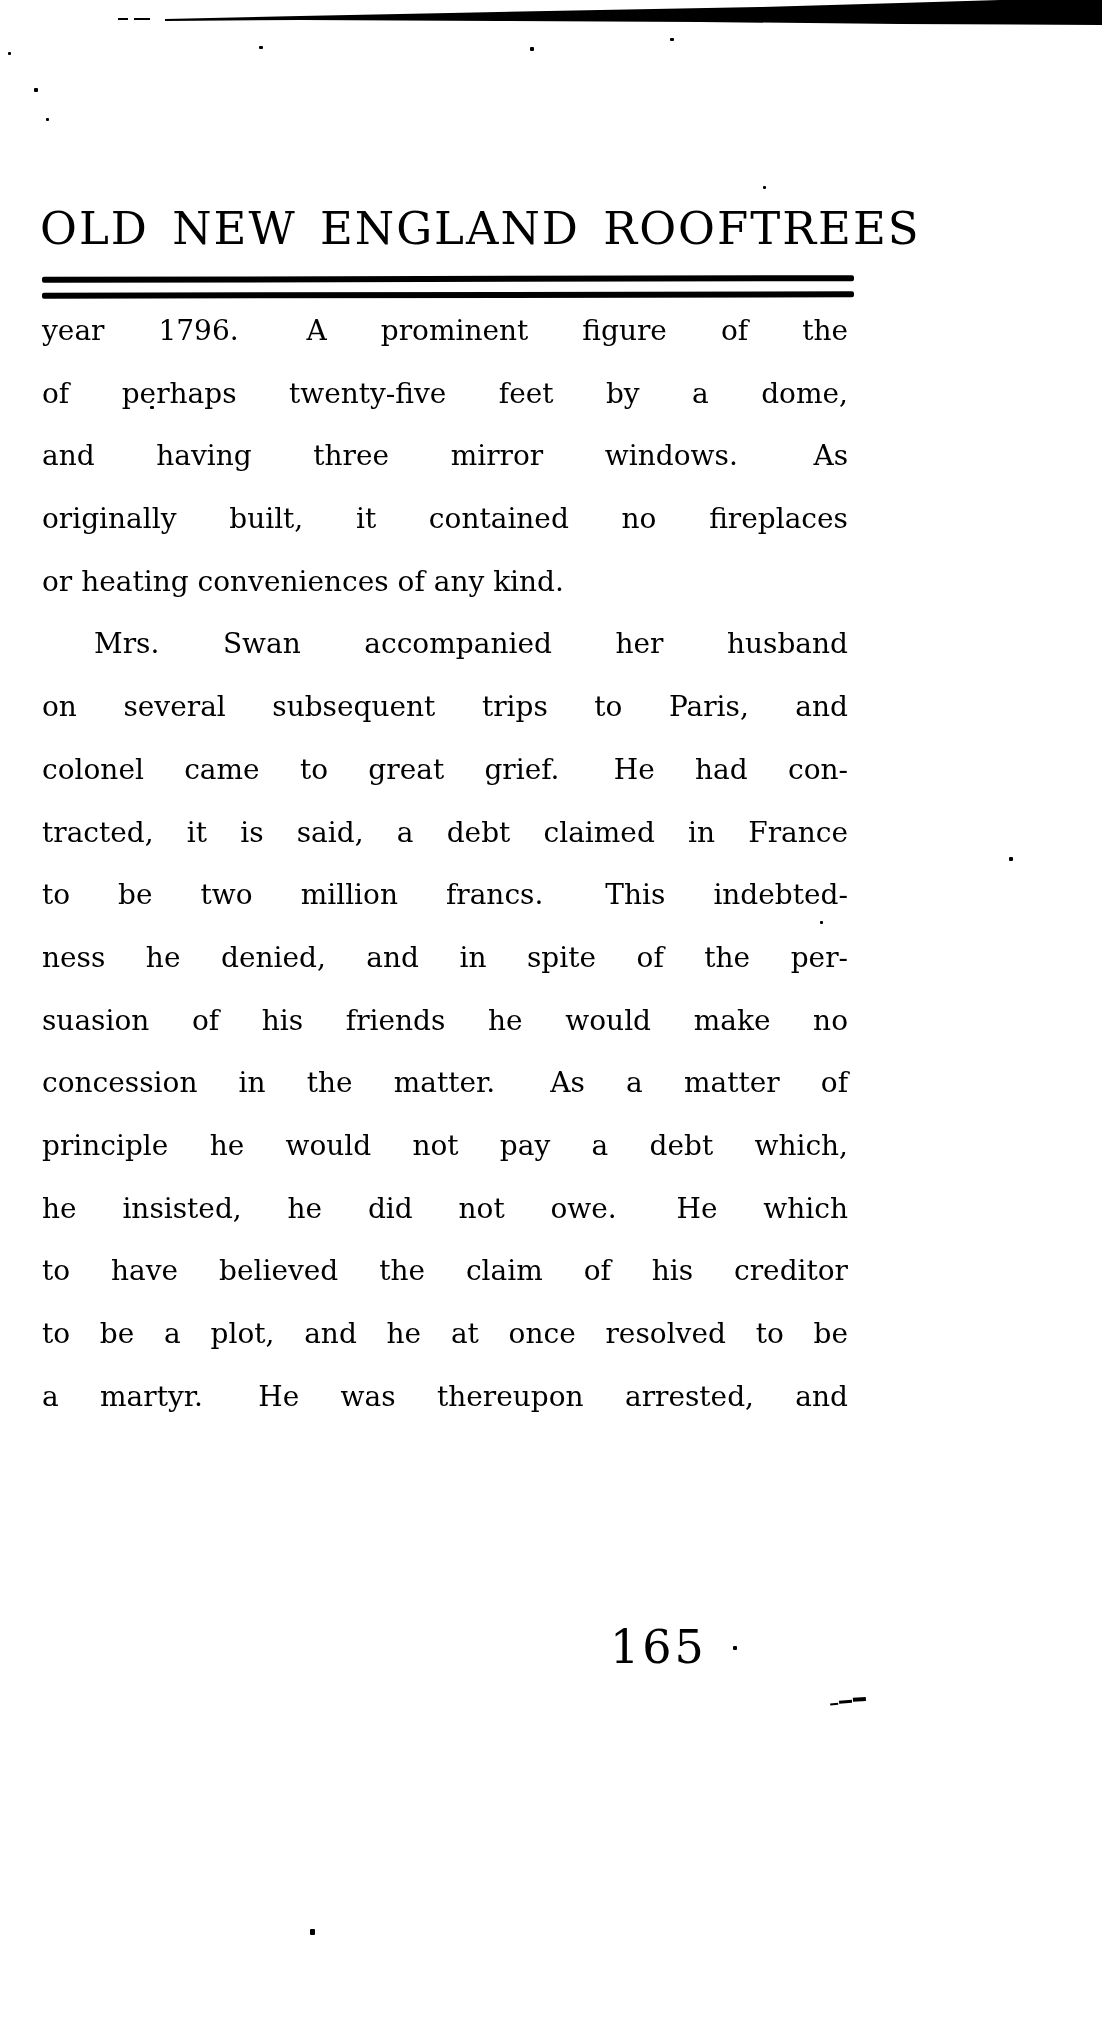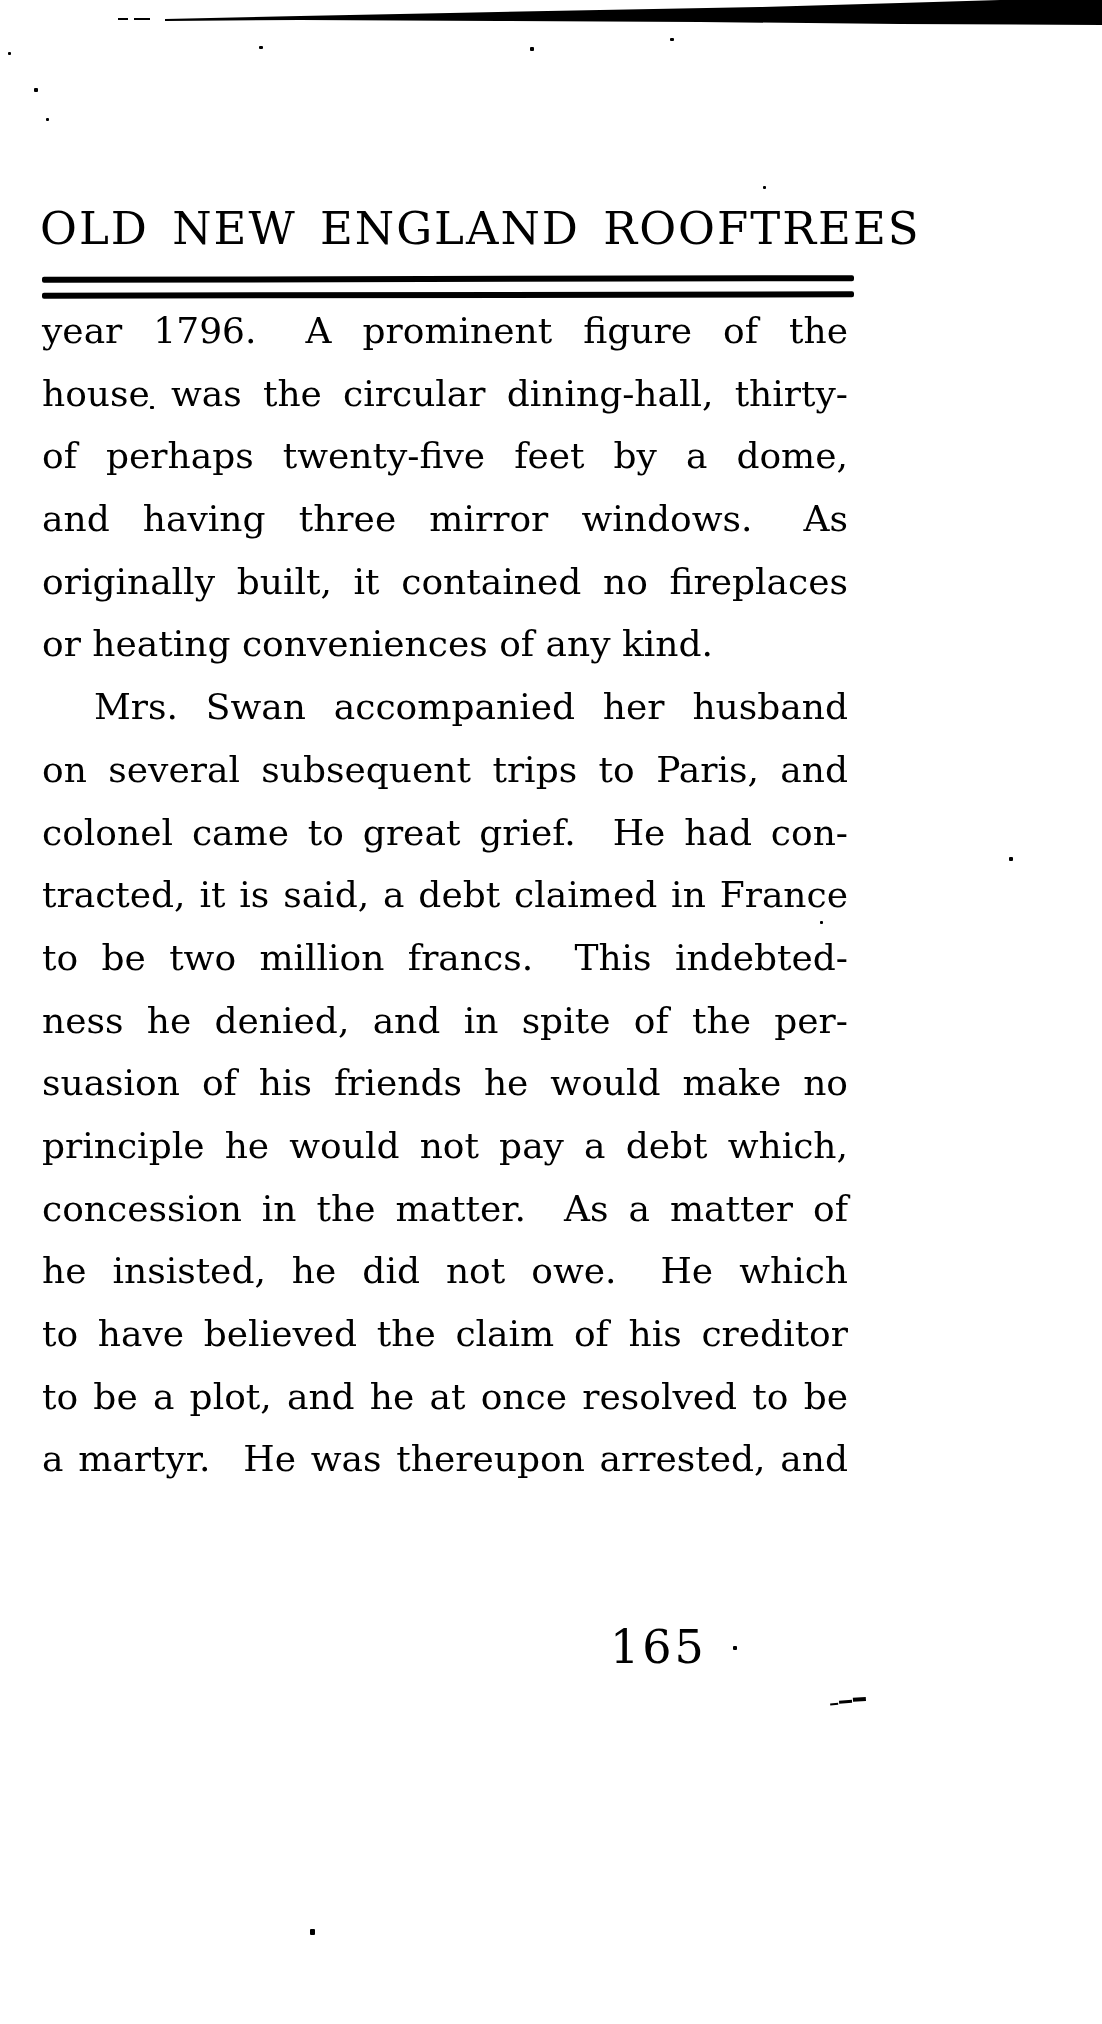--- a/index.html
+++ b/index.html
@@ -42,21 +42,21 @@
     background: var(--ink);
     border-radius: 2px;
   }
   .rule-1 { top: 276px; transform: rotate(-0.12deg); }
   .rule-2 { top: 292px; transform: rotate(-0.10deg); }
   .body-text {
     position: absolute;
     left: 42px;
     top: 300px;
     width: 806px;
-    font-size: 36px;
+    font-size: 28px;
     color: var(--ink);
   }
   .line {
     height: 62.7px;
     line-height: 62.7px;
     text-align: justify;
     text-align-last: justify;
   }
   .line.par-end { text-align-last: left; }
   .line.indent { text-indent: 52px; }
@@ -100,34 +100,33 @@
     <rect x="134" y="18" width="16" height="2" fill="#000000"></rect>
   </svg>
 
   <h1 class="title">OLD NEW ENGLAND ROOFTREES</h1>
 
   <div class="rule rule-1"></div>
   <div class="rule rule-2"></div>
 
   <div class="body-text">
       <div class="line">year 1796.  A prominent figure of the</div>
-      <div class="line">house was the circular dining-hall, thirty-</div>
       <div class="line">of perhaps twenty-five feet by a dome,</div>
       <div class="line">and having three mirror windows.  As</div>
       <div class="line">originally built, it contained no fireplaces</div>
       <div class="line par-end">or heating conveniences of any kind.</div>
       <div class="line indent">Mrs. Swan accompanied her husband</div>
       <div class="line">on several subsequent trips to Paris, and</div>
       <div class="line">colonel came to great grief.  He had con-</div>
       <div class="line">tracted, it is said, a debt claimed in France</div>
       <div class="line">to be two million francs.  This indebted-</div>
       <div class="line">ness he denied, and in spite of the per-</div>
       <div class="line">suasion of his friends he would make no</div>
+      <div class="line">concession in the matter.  As a matter of</div>
       <div class="line">principle he would not pay a debt which,</div>
-      <div class="line">concession in the matter.  As a matter of</div>
       <div class="line">he insisted, he did not owe.  He which</div>
       <div class="line">to have believed the claim of his creditor</div>
       <div class="line">to be a plot, and he at once resolved to be</div>
       <div class="line">a martyr.  He was thereupon arrested, and</div>
     </div>
 
   <div class="folio">165</div>
 
   <span class="speck" style="left:8px;   top:52px;   width:3px; height:3px;"></span>
   <span class="speck" style="left:34px;  top:88px;   width:4px; height:4px;"></span>

